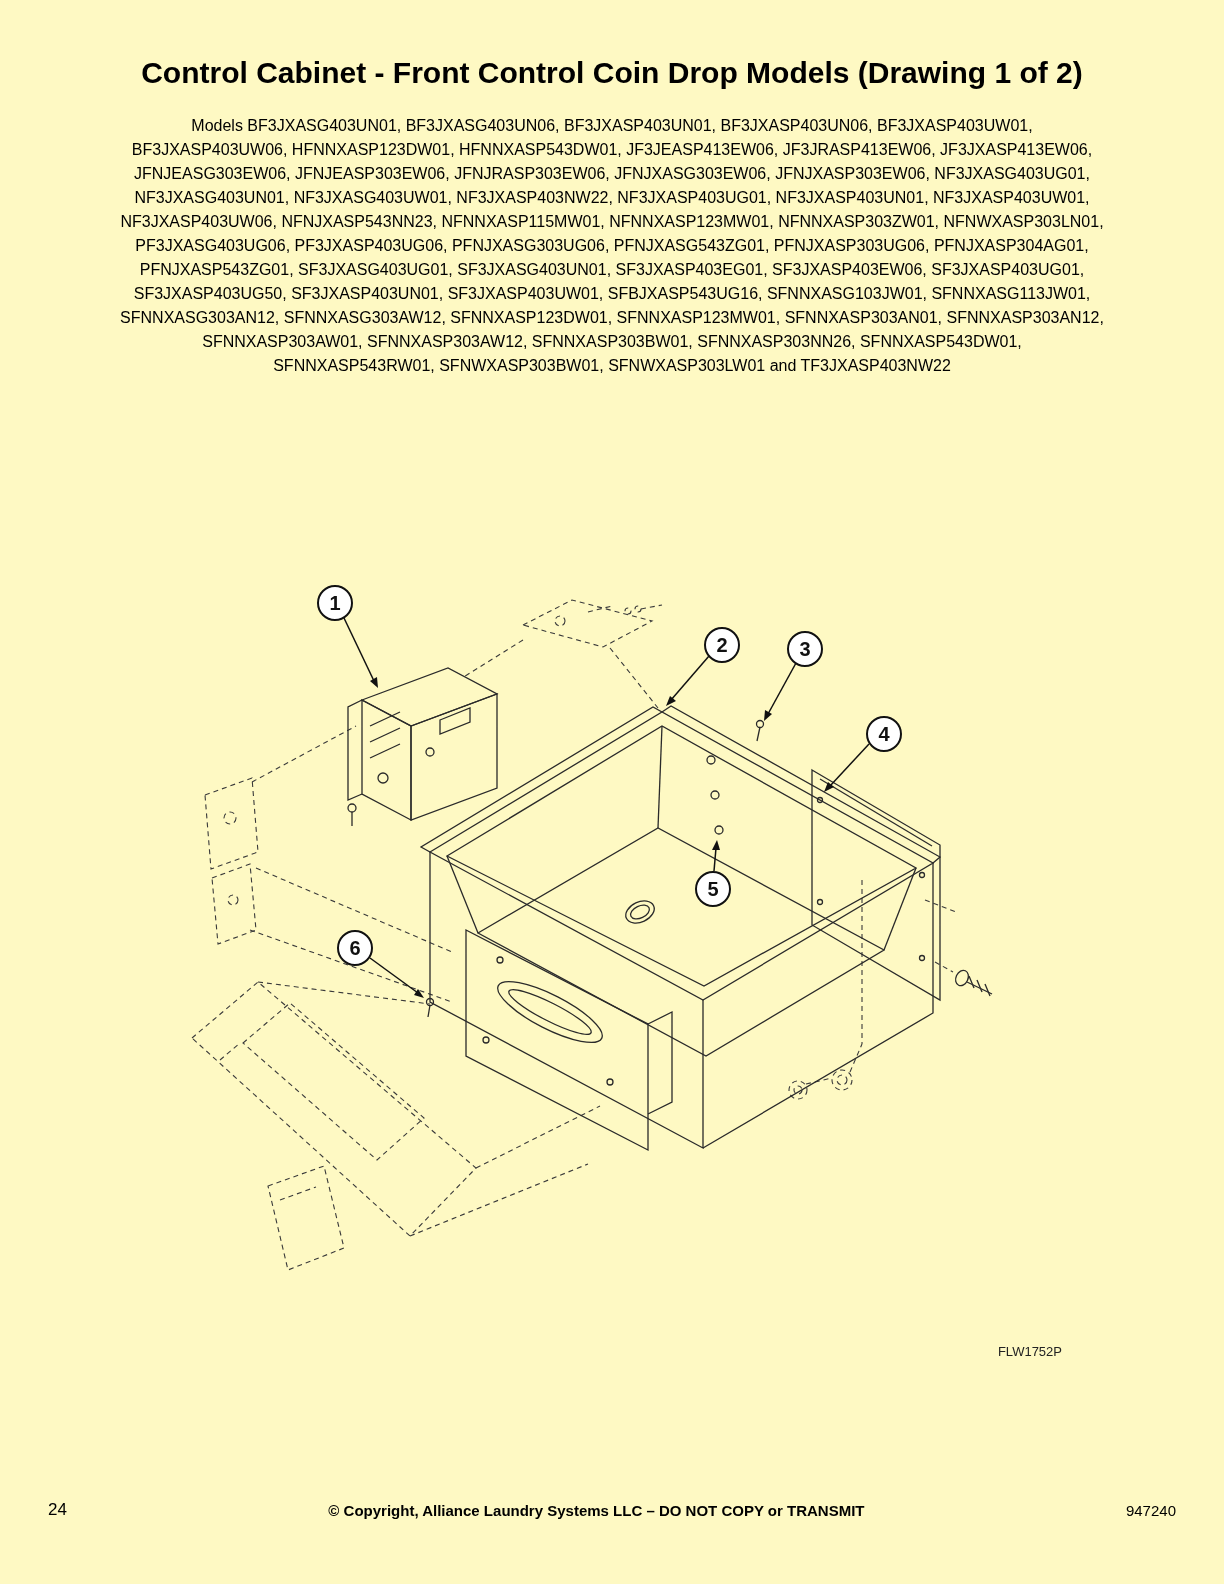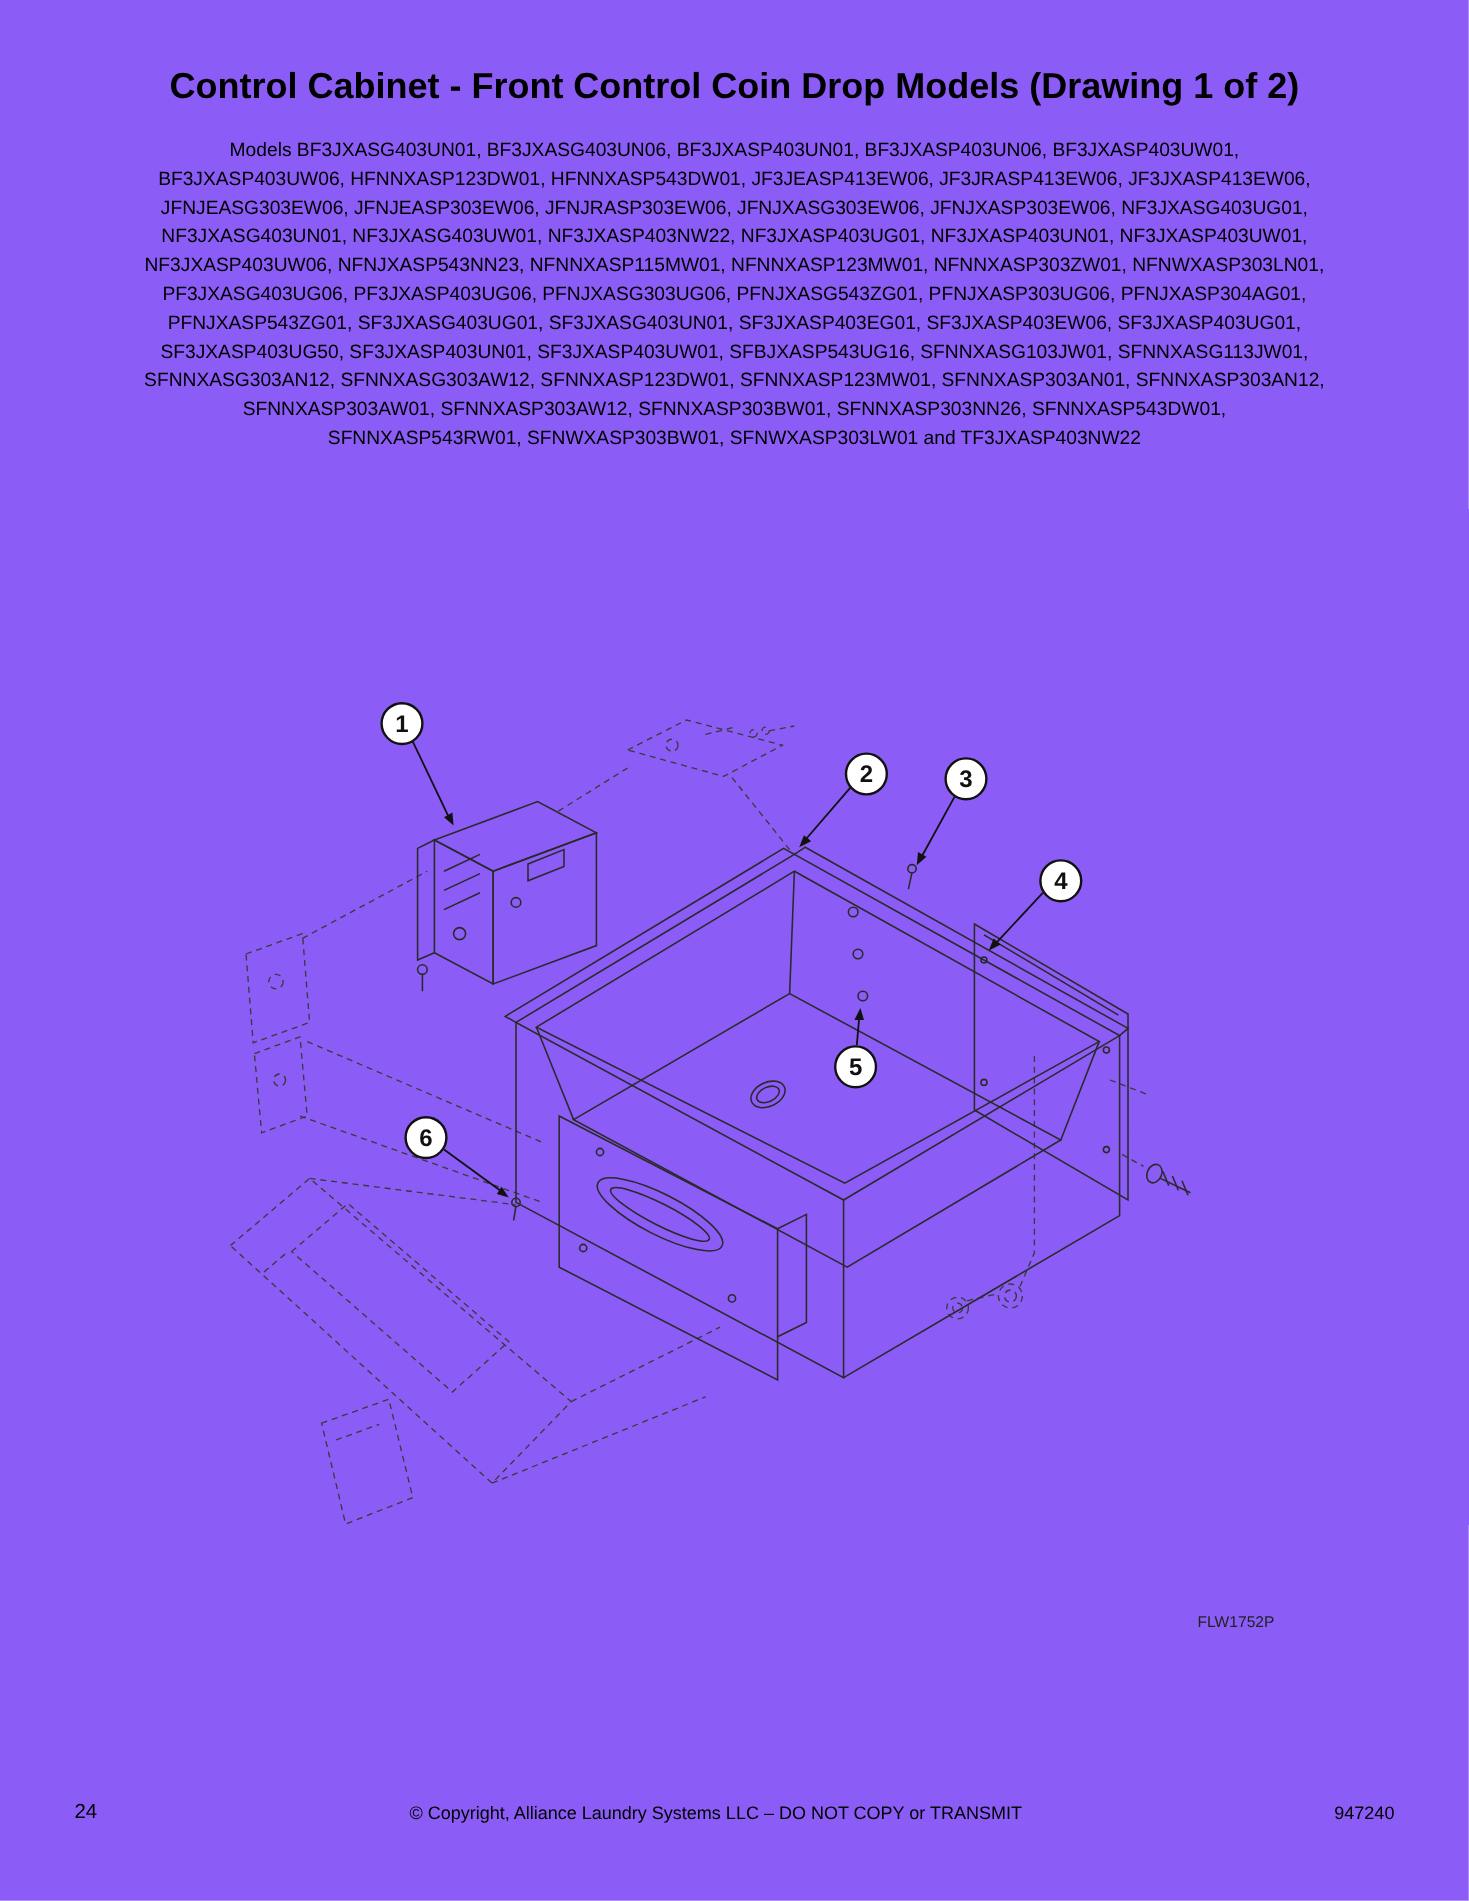--- a/index.html
+++ b/index.html
@@ -1,21 +1,21 @@
 <!DOCTYPE html>
 <html><head>
 <meta charset="utf-8">
 <style>
   html, body { margin: 0; padding: 0; background: #e8e8e8; }
   .page {
     position: relative;
     width: 1224px;
     height: 1584px;
     margin: 0 auto;
-    background: #8b5cf6;
+    background: #fef9c3;
     font-family: "Liberation Sans", sans-serif;
     color: #000;
     overflow: hidden;
   }
   .title {
     margin: 0;
     padding-top: 56px;
     text-align: center;
     font-size: 30px;
     font-weight: bold;
@@ -58,27 +58,27 @@
     right: 162px;
     font-size: 13px;
     color: #222;
     margin-top: 44px;
   }
   .footer {
     position: absolute;
     top: 1500px;
     left: 0;
     right: 0;
-    padding: 0 62px;
+    padding: 0 48px;
     display: flex;
     justify-content: space-between;
-    align-items: flex-end;
+    align-items: center;
   }
   .page-number { font-size: 17px; }
-  .copyright { flex: 1; text-align: center; font-size: 15px; font-weight: normal; }
+  .copyright { flex: 1; text-align: center; font-size: 15px; font-weight: bold; }
   .doc-number { font-size: 15px; }
 </style>
 </head>
 <body>
 
 <div class="page">
 
   <h1 class="title">Control Cabinet - Front Control Coin Drop Models (Drawing 1 of 2)</h1>
 
   <p class="models">Models BF3JXASG403UN01, BF3JXASG403UN06, BF3JXASP403UN01, BF3JXASP403UN06, BF3JXASP403UW01, BF3JXASP403UW06, HFNNXASP123DW01, HFNNXASP543DW01, JF3JEASP413EW06, JF3JRASP413EW06, JF3JXASP413EW06, JFNJEASG303EW06, JFNJEASP303EW06, JFNJRASP303EW06, JFNJXASG303EW06, JFNJXASP303EW06, NF3JXASG403UG01, NF3JXASG403UN01, NF3JXASG403UW01, NF3JXASP403NW22, NF3JXASP403UG01, NF3JXASP403UN01, NF3JXASP403UW01, NF3JXASP403UW06, NFNJXASP543NN23, NFNNXASP115MW01, NFNNXASP123MW01, NFNNXASP303ZW01, NFNWXASP303LN01, PF3JXASG403UG06, PF3JXASP403UG06, PFNJXASG303UG06, PFNJXASG543ZG01, PFNJXASP303UG06, PFNJXASP304AG01, PFNJXASP543ZG01, SF3JXASG403UG01, SF3JXASG403UN01, SF3JXASP403EG01, SF3JXASP403EW06, SF3JXASP403UG01, SF3JXASP403UG50, SF3JXASP403UN01, SF3JXASP403UW01, SFBJXASP543UG16, SFNNXASG103JW01, SFNNXASG113JW01, SFNNXASG303AN12, SFNNXASG303AW12, SFNNXASP123DW01, SFNNXASP123MW01, SFNNXASP303AN01, SFNNXASP303AN12, SFNNXASP303AW01, SFNNXASP303AW12, SFNNXASP303BW01, SFNNXASP303NN26, SFNNXASP543DW01, SFNNXASP543RW01, SFNWXASP303BW01, SFNWXASP303LW01 and TF3JXASP403NW22</p>

